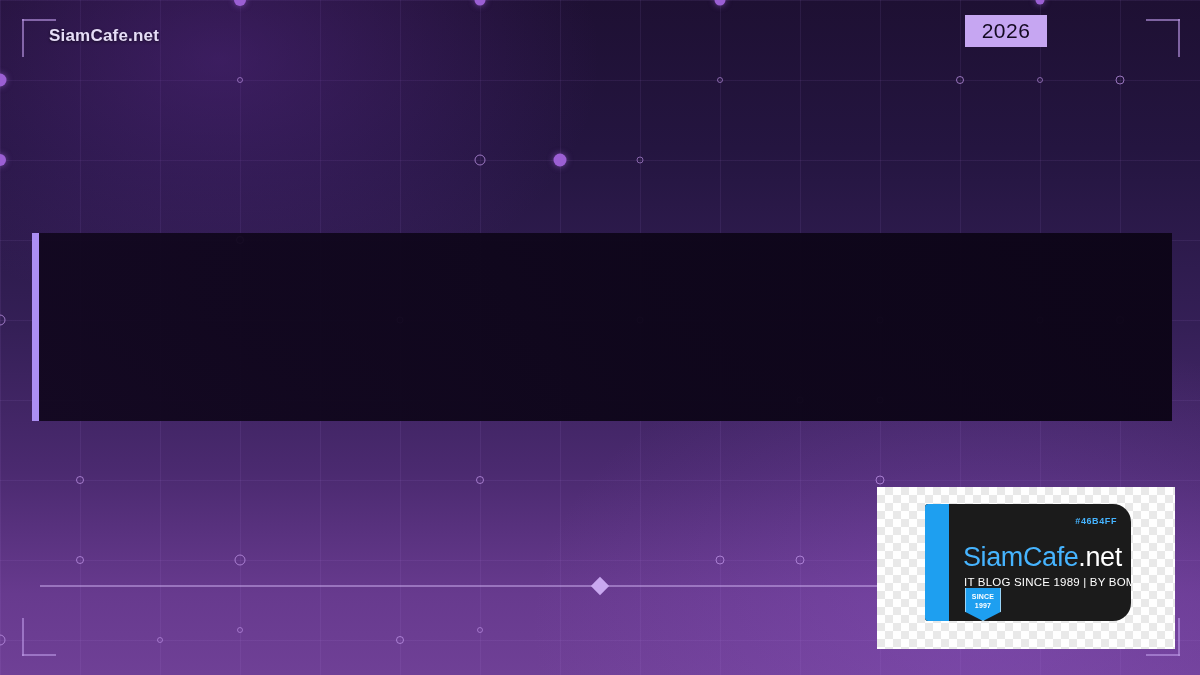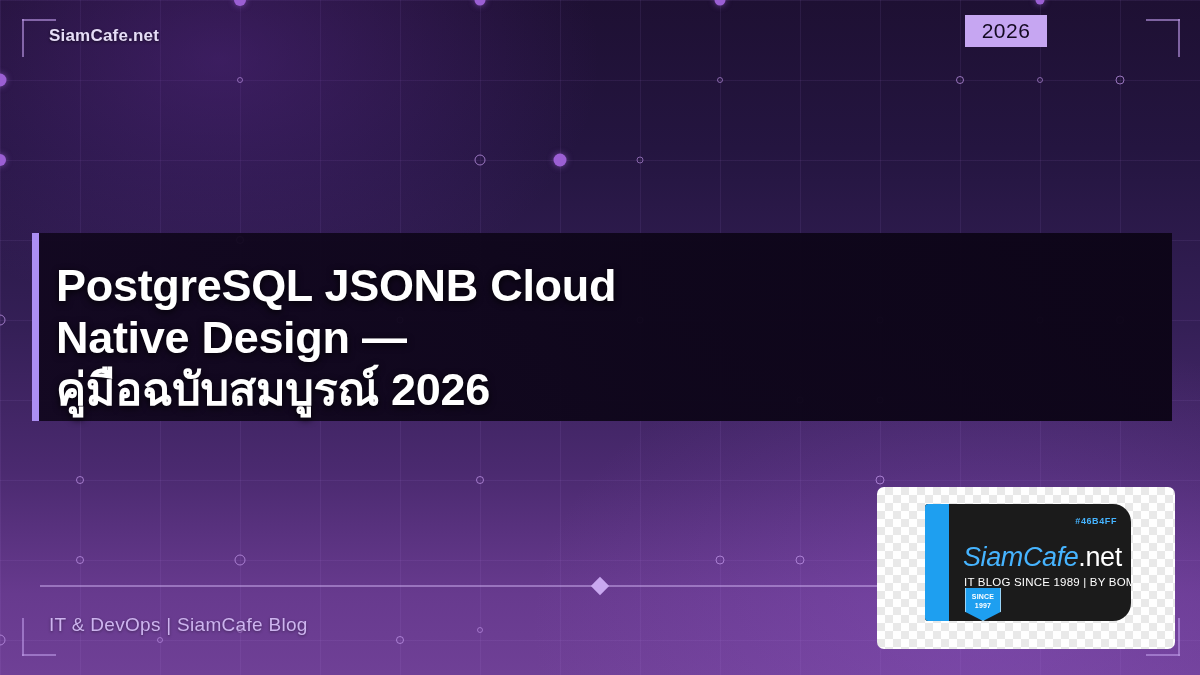--- a/index.html
+++ b/index.html
@@ -149,21 +149,20 @@
     position:absolute;
     left:877px; top:487px;
     width:298px; height:162px;
     background-color:#ffffff;
     background-image:
       linear-gradient(45deg, #e9e9e9 25%, transparent 25%, transparent 75%, #e9e9e9 75%),
       linear-gradient(45deg, #e9e9e9 25%, transparent 25%, transparent 75%, #e9e9e9 75%);
     background-size:16px 16px;
     background-position:0 0, 8px 8px;
     overflow:hidden;
-    border-radius:7px;
   }
   .logo-inner {
     position:absolute;
     left:48px; top:17px;
     width:206px; height:117px;
     background:#1b1b1b;
     border-radius:3px 18px 18px 3px;
     overflow:hidden;
   }
   .logo-bluebar {
@@ -178,21 +177,21 @@
     color:#46b4ff;
     letter-spacing:0.6px;
   }
   .logo-title {
     position:absolute; left:38px; top:38px;
     font-size:27px;
     color:#ffffff;
     white-space:nowrap;
     letter-spacing:-0.4px;
   }
-  .logo-title .blue { color:#46b4ff;font-style:italic; }
+  .logo-title .blue { color:#46b4ff; }
   .logo-tag {
     position:absolute; left:39px; top:72px;
     font-size:11.5px;
     color:#ffffff;
     letter-spacing:0.2px;
     white-space:nowrap;
   }
   .logo-ribbon {
     position:absolute; left:40px; top:84px;
     width:36px; height:33px;
@@ -275,27 +274,23 @@
     <i class="h"></i>
       <i class="v"></i>
   </div>
 
   <div class="brand">SiamCafe.net</div>
 
   <div class="year-badge">2026</div>
 
   <div class="title-band"></div>
   <div class="title-accent"></div>
-  <div class="title-text">PostgreSQL JSONB Cloud
-Native Design —
-คู่มือฉบับสมบูรณ์ 2026</div>
 
   <div class="footer-rule"></div>
   <div class="footer-diamond"></div>
-  <div class="footer-text">IT &amp; DevOps | SiamCafe Blog</div>
 
   <div class="logo-card">
     <div class="logo-inner">
       <div class="logo-bluebar"></div>
       <div class="logo-hex">#46B4FF</div>
       <div class="logo-title"><span class="blue">SiamCafe</span><span>.net</span></div>
       <div class="logo-tag">IT BLOG SINCE 1989 | BY BOM</div>
       <div class="logo-ribbon">
         <span class="r1">SINCE</span>
         <span class="r2">1997</span>

